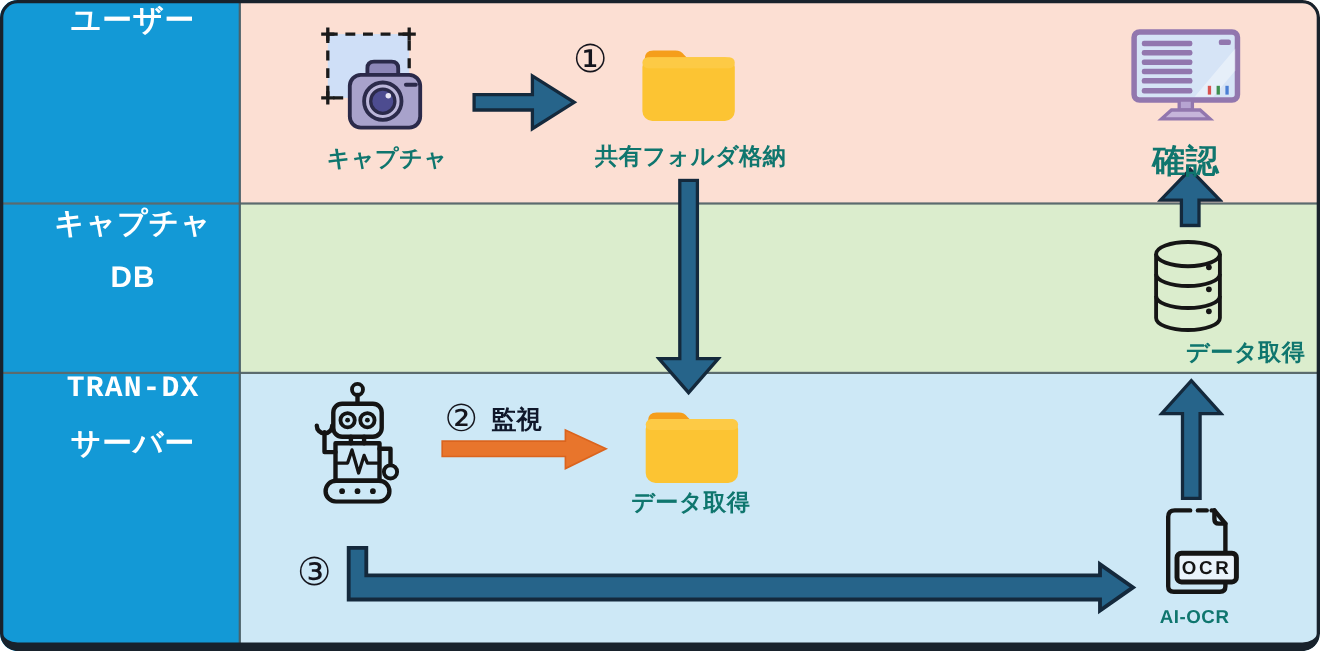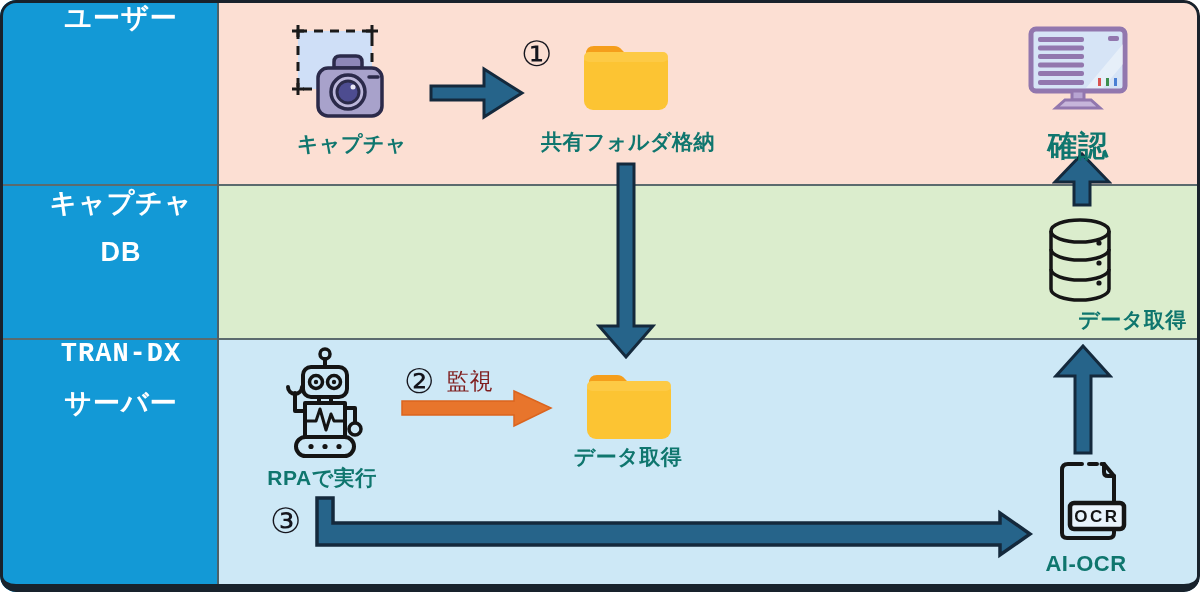--- a/index.html
+++ b/index.html
@@ -34,21 +34,21 @@
   }
   .abs{position:absolute;z-index:8;}
   .marker{
     position:absolute;font-size:35px;line-height:1;color:#15151d;z-index:12;
     font-weight:normal;
   }
   .step2-row{
     position:absolute;left:404px;top:364px;display:flex;align-items:center;gap:12px;z-index:12;
   }
   .step2-row .m{font-size:34px;line-height:1;color:#15151d;}
-  .step2-row .t{font-size:23px;font-weight:normal;color:#7f1d1d;}
+  .step2-row .t{font-size:23px;font-weight:bold;color:#0f172a;}
 </style>
 </head>
 <body>
 
 <div class="stage">
 
   <div class="lane-bg lane1-bg"></div>
   <div class="lane-bg lane2-bg"></div>
   <div class="lane-bg lane3-bg"></div>
   <div class="header-col"></div>
@@ -163,21 +163,20 @@
       <path d="M69,62 H79 V76"></path>
       <circle cx="79" cy="83" r="6" stroke-width="3.5"></circle>
       <rect x="20" y="91" width="58" height="19" rx="9.5"></rect>
     </g>
     <circle cx="40" cy="36" r="2.2" fill="#141414"></circle>
     <circle cx="58" cy="36" r="2.2" fill="#141414"></circle>
     <circle cx="35" cy="100.5" r="2.6" fill="#141414"></circle>
     <circle cx="49" cy="100.5" r="2.6" fill="#141414"></circle>
     <circle cx="63" cy="100.5" r="2.6" fill="#141414"></circle>
   </svg>
-  <div class="node-label" style="left:262px;top:464px;width:120px">RPAで実行</div>
 
   <div class="step2-row">
     <span class="m">②</span>
     <span class="t">監視</span>
   </div>
 
   <svg class="abs" style="left:398px;top:388px" width="160" height="44" viewBox="0 0 160 44">
     <polygon points="4,13 116,13 116,3 153,20 116,38 116,27 4,27" fill="#e8752c" stroke="#db641e" stroke-width="1.5"></polygon>
   </svg>
 
@@ -197,16 +196,16 @@
   <svg class="abs" style="left:1046px;top:455px" width="84" height="92" viewBox="0 0 84 92">
     <g fill="none" stroke="#151515" stroke-width="4" stroke-linecap="round" stroke-linejoin="round">
       <path d="M58,9 L68,21 V78 Q68,83 63,83 H21 Q16,83 16,78 V15 Q16,9 22,9 H36"></path>
       <path d="M58,9 V17 Q58,21 62,21 H68"></path>
       <line x1="43" y1="9" x2="51" y2="9"></line>
       <line x1="55.5" y1="9" x2="56" y2="9"></line>
     </g>
     <rect x="24" y="48" width="54" height="26" rx="4" fill="#e9f3fb" stroke="#151515" stroke-width="4.5"></rect>
     <text x="51" y="67" text-anchor="middle" font-size="17" font-weight="bold" letter-spacing="2.5" fill="#151515">OCR</text>
   </svg>
-  <div class="node-label" style="left:1040px;top:551px;width:92px;font-size:22px">AI-OCR</div>
+  <div class="node-label" style="left:1040px;top:551px;width:92px;font-size:17px">AI-OCR</div>
 
   <div class="frame"></div>
 </div>
 
 </body></html>

